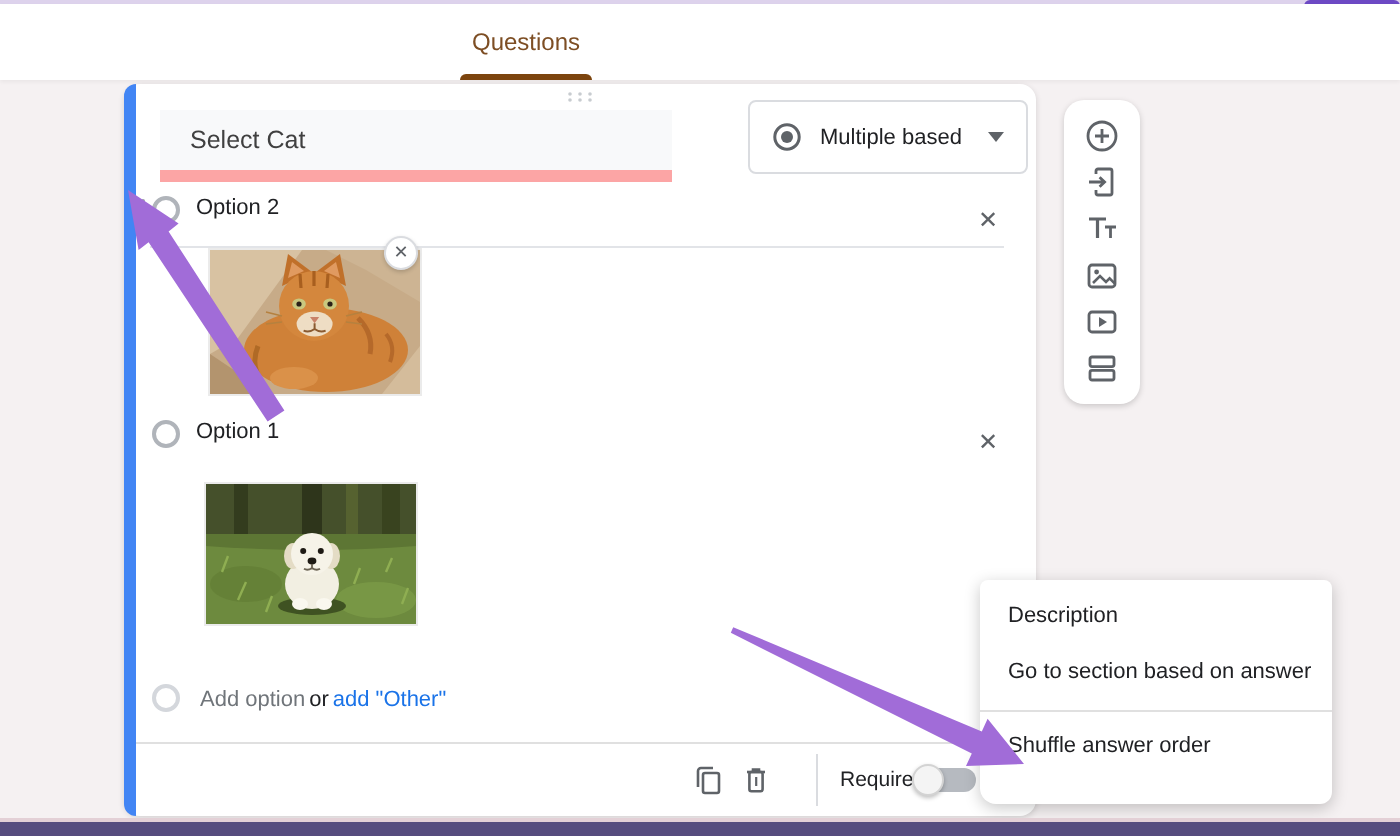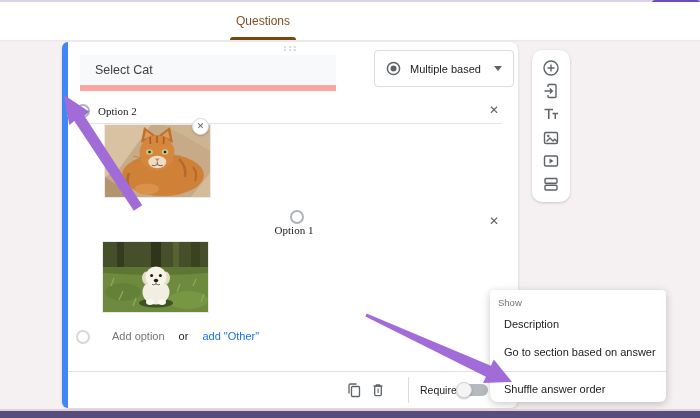--- a/index.html
+++ b/index.html
@@ -18,31 +18,31 @@
   .card { position:absolute; left:62px; top:42px; width:456px; height:366px; background:#fff; border-radius:8px; box-shadow:0 1px 3px rgba(0,0,0,.14); z-index:10; }
   .card-bar { position:absolute; left:0; top:0; width:6px; height:100%; background:#4285f4; border-radius:8px 0 0 8px; }
   .card-drag { position:absolute; top:3px; left:50%; transform:translateX(-50%); }
 
   .q-title { position:absolute; left:18px; top:13px; width:256px; height:36px; background:#f8f9fa; border-bottom:6px solid #fca5a5; font-size:12.5px; color:#404040; display:flex; align-items:center; padding-left:15px; cursor:text; }
 
   .type-select { position:absolute; left:312px; top:8px; width:140px; height:37px; border:1px solid #dadce0; border-radius:4px; display:flex; align-items:center; gap:9px; padding:0 11px; cursor:pointer; background:#fff; }
   .type-select .label { font-size:11px; color:#202124; }
   .caret { margin-left:auto; width:0; height:0; border-left:4px solid transparent; border-right:4px solid transparent; border-top:5px solid #5f6368; }
 
-  .opt-row { position:absolute; left:0; width:100%; height:26px; display:flex; align-items:center;font-family:Liberation Serif, serif; }
+  .opt-row { position:absolute; left:0; width:100%; height:26px; display:flex; align-items:flex-start; }
   .radio { width:14px; height:14px; border-radius:50%; border:2px solid #b0b4ba; flex:0 0 auto; }
   .radio.light { border-color:#d4d7dc; }
   .opt-label { font-size:11px; color:#202124; margin-left:8px; }
   .opt-underline { position:absolute; left:13px; right:16px; bottom:0; height:1px; background:#e2e4e8; }
   .opt-x { position:absolute; width:20px; height:20px; font-size:12px; line-height:20px; text-align:center; color:#5f6368; background:transparent; border:none; cursor:pointer; }
   .opt-img { position:absolute; width:105px; box-shadow:0 0 0 1px rgba(0,0,0,.08); }
   .opt-img svg { display:block; }
   .img-x { position:absolute; left:130px; top:76px; width:17px; height:17px; border-radius:50%; background:#fff; border:1px solid #dadce0; box-shadow:0 1px 2px rgba(0,0,0,.18); font-size:9px; line-height:15px; text-align:center; color:#5f6368; cursor:pointer; padding:0; z-index:2; }
 
-  .add-row { position:absolute; left:14px; top:288px; height:26px; display:flex; align-items:flex-start; gap:14px; }
+  .add-row { position:absolute; left:14px; top:288px; height:26px; display:flex; align-items:flex-end; gap:2px; }
   .add-label { font-size:11px; color:#70757a; margin-left:8px; cursor:pointer; }
   .or-text { font-size:11px; color:#202124; }
   .other-link { font-size:11px; color:#1a73e8; cursor:pointer; text-decoration:none; }
 
   .footer-divider { position:absolute; left:6px; right:0; top:329px; height:1px; background:#e0e0e0; }
   .footer { position:absolute; left:0; top:330px; width:100%; height:36px; }
   .icon-btn { position:absolute; top:6px; width:24px; height:24px; background:transparent; border:none; cursor:pointer; display:flex; align-items:center; justify-content:center; }
   .vdiv { position:absolute; left:346px; top:5px; width:1px; height:26px; background:#dadce0; }
   .req-label { position:absolute; left:358px; top:0; height:36px; display:flex; align-items:center; font-size:10.5px; color:#202124; }
   .toggle { position:absolute; left:396px; top:12px; width:30px; height:12px; background:#b6bac0; border-radius:6px; cursor:pointer; }
@@ -142,21 +142,21 @@
         <ellipse cx="60" cy="27" rx="3.4" ry="2.8" fill="#c9c87f"></ellipse>
         <circle cx="60" cy="27" r="1.3" fill="#2a2118"></circle>
         <ellipse cx="52.3" cy="37" rx="9" ry="6.2" fill="#eeddc4"></ellipse>
         <polygon points="50,33.5 54.6,33.5 52.3,36.6" fill="#c98268"></polygon>
         <path d="M52.3 36.6 L52.3 39.5 M52.3 39.5 Q49.5 41.5 46.8 40.3 M52.3 39.5 Q55.1 41.5 57.8 40.3" stroke="#8a5a30" stroke-width="1" fill="none"></path>
         <path d="M36 33 L28 31 M36 36 L28 37 M68 33 L76 31 M68 36 L76 37" stroke="#b5813f" stroke-width="0.8"></path>
       </svg>
     </figure>
     <button class="img-x">✕</button>
 
-    <div class="opt-row" style="top:168px;flex-direction:column;">
+    <div class="opt-row" style="top:168px;">
       <span class="radio" style="margin-left:14px;"></span>
       <span class="opt-label">Option 1</span>
     </div>
     <button class="opt-x" style="left:422px; top:169px;">✕</button>
 
     <figure class="opt-img" style="left:41px; top:200px; height:70px;">
       <svg width="105" height="70" viewBox="0 0 105 70">
         <rect width="105" height="70" fill="#6d8a3e"></rect>
         <rect width="105" height="25" fill="#45502b"></rect>
         <rect x="14" width="7" height="25" fill="#333c1e"></rect>
@@ -246,21 +246,20 @@
     </button>
     <button class="tb-btn">
       <svg width="18" height="18" viewBox="0 0 18 18">
         <rect x="3" y="3.5" width="12" height="4.8" rx="1" fill="none" stroke="#5f6368" stroke-width="1.4"></rect>
         <rect x="3" y="10.2" width="12" height="4.8" rx="1" fill="none" stroke="#5f6368" stroke-width="1.4"></rect>
       </svg>
     </button>
   </aside>
 
   <div class="menu">
-    <div class="menu-group">Show</div>
     <div class="menu-item">Description</div>
     <div class="menu-item">Go to section based on answer</div>
     <div class="menu-divider"></div>
     <div class="menu-item last">Shuffle answer order</div>
   </div>
 
   <svg class="arrows" viewBox="0 0 700 418">
     <polygon fill="#a16cd8" points="64,95 89.3,111.8 84.3,115.7 142.2,205.3 133.8,210.7 74.3,121.1 69.3,125"></polygon>
     <polygon fill="#a16cd8" points="366.6,313.6 490.9,365.7 493.8,359.4 512,382 483,383 485.9,376.7 365.4,316.4"></polygon>
   </svg>

